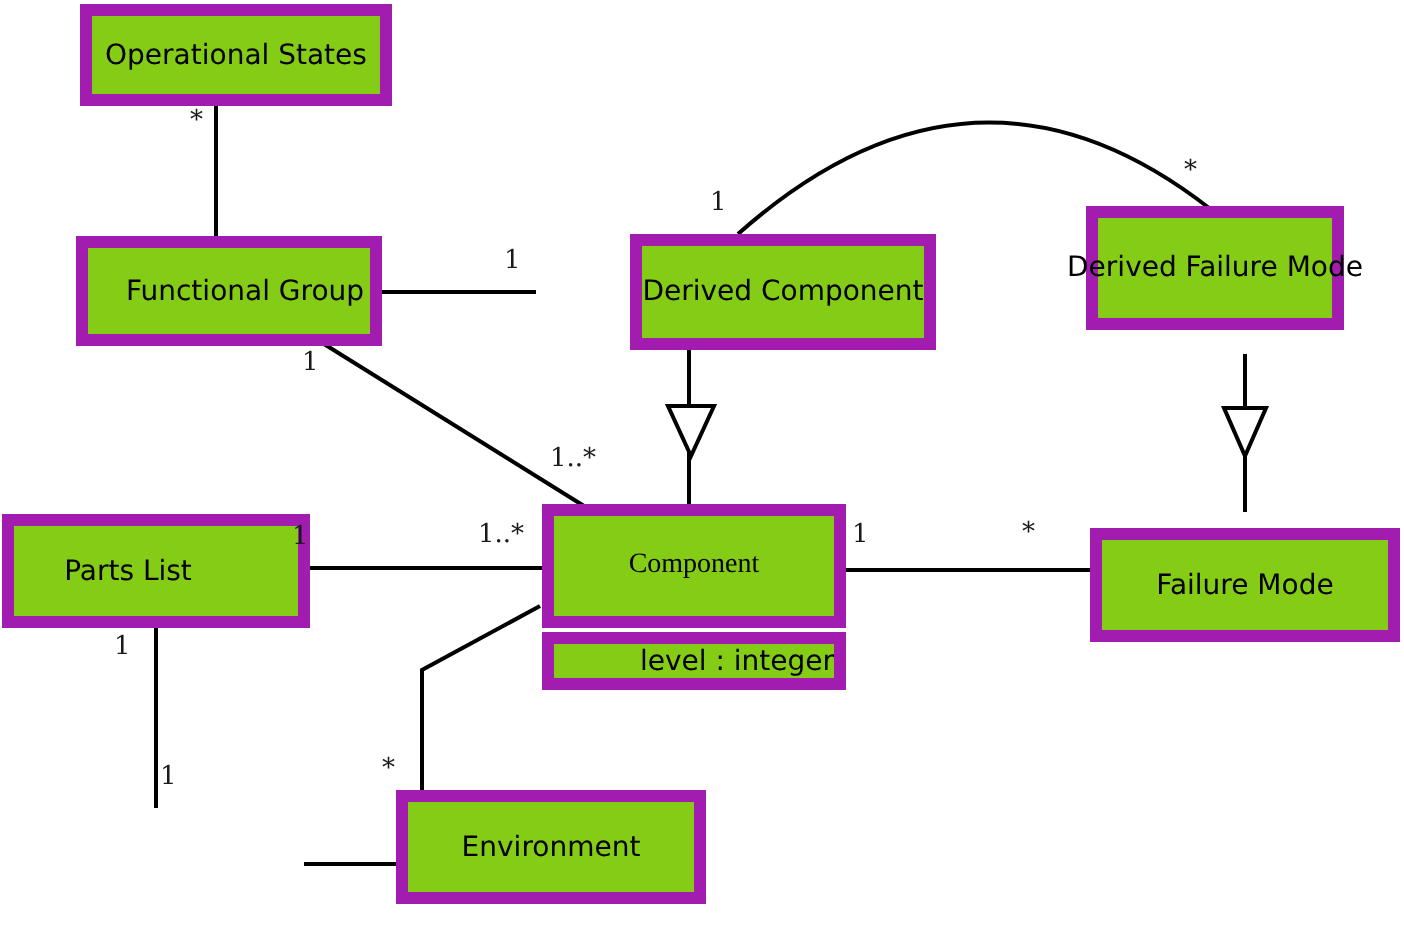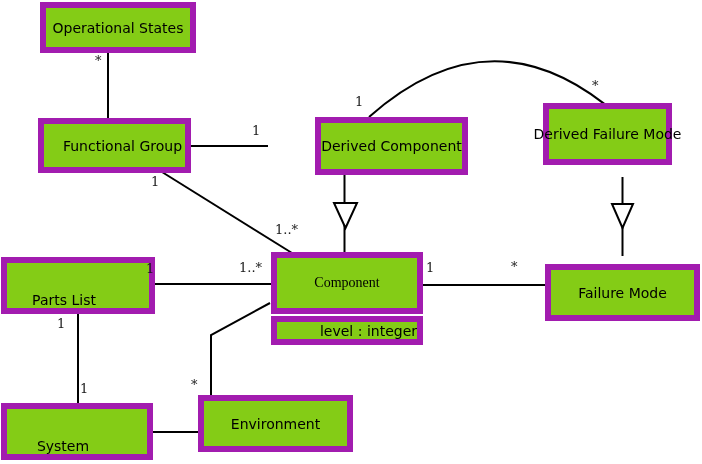--- a/index.html
+++ b/index.html
@@ -32,21 +32,21 @@
     box-sizing: border-box;
     background: #84cc16;
     border: 6px solid #a21caf;
     display: flex;
     align-items: center;
     justify-content: center;
     font-size: 14px;
     color: #000000;
     white-space: nowrap;
   }
-  .node.shift-left  { padding-right: 28px; align-items: flex-end; }
+  .node.shift-left  { padding-right: 28px; }
   .node.shift-right { padding-left: 16px; }
   .node.attrs {
     justify-content: flex-end;
     padding-left: 10px;
   }
   .mult {
     position: absolute;
     z-index: 3;
     font-family: "DejaVu Serif", serif;
     font-size: 13px;
@@ -100,23 +100,20 @@
     <span>Component</span>
   </div>
   <div class="node attrs" style="left:271px; top:316px; width:152px; height:29px; font-size:14px;">
     <span>level : integer</span>
   </div>
 
   <div class="node" style="left:545px; top:264px; width:155px; height:57px;">
     <span>Failure Mode</span>
   </div>
 
-  <div class="node shift-left" style="left:1px; top:403px; width:152px; height:57px;">
-    <span>System</span>
-  </div>
 
   <div class="node" style="left:198px; top:395px; width:155px; height:57px;">
     <span>Environment</span>
   </div>
 
   <div class="mult" style="left:95px;  top:54px;">*</div>
   <div class="mult" style="left:252px; top:124px;">1</div>
   <div class="mult" style="left:355px; top:95px;">1</div>
   <div class="mult" style="left:592px; top:79px;">*</div>
   <div class="mult" style="left:151px; top:175px;">1</div>

